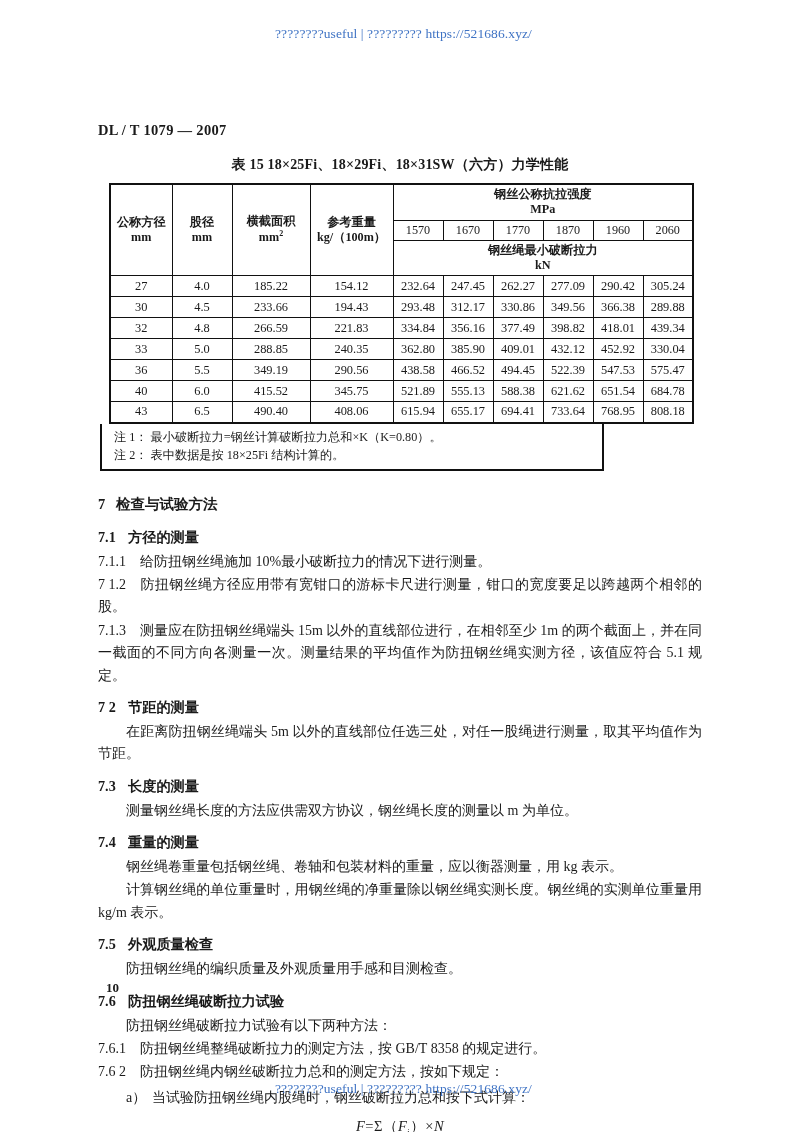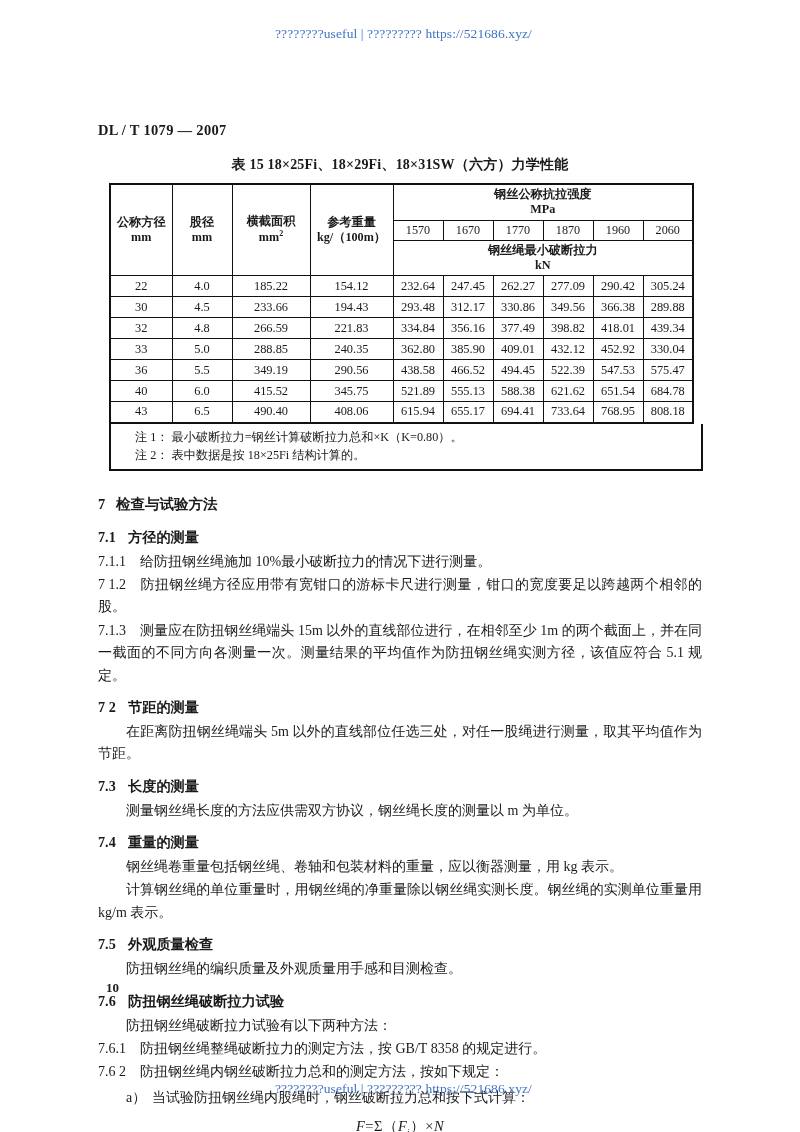--- a/index.html
+++ b/index.html
@@ -83,28 +83,28 @@
   }
   table.spec tbody td { height: 21px; font-size: 12.4px; }
   .outer-top { border-top: 2px solid #111 !important; }
   .outer-bottom { border-bottom: 2px solid #111 !important; }
   .outer-left { border-left: 2px solid #111 !important; }
   .outer-right { border-right: 2px solid #111 !important; }
   sup { font-size: 8px; vertical-align: super; }
 
   
   .notes {
-    width: 594px;
-    margin-left: 11px;
+    width: 504px;
+    margin-left: 2px;
     border: 1px solid #111;
     border-top: none;
     border-bottom: 2px solid #111;
     border-left: 2px solid #111;
     border-right: 2px solid #111;
-    padding: 4px 8px 5px 24px;
+    padding: 4px 8px 5px 12px;
     font-size: 12.2px;
     line-height: 1.5;
   }
   .notes .note { white-space: nowrap; }
 
   
   .body-text { margin-top: 13px; font-size: 14px; line-height: 1.62; }
   .h-clause {
     font-weight: bold;
     font-size: 14.5px;
@@ -205,21 +205,21 @@
         </tr>
         <tr>
           <th colspan="6" class="band outer-right">
             <div>钢丝绳最小破断拉力</div>
             <div>kN</div>
           </th>
         </tr>
       </thead>
       <tbody>
         <tr>
-          <td class="outer-left">22</td>
+          <td class="outer-left">27</td>
           <td>4.0</td>
           <td>185.22</td>
           <td>154.12</td>
           <td>232.64</td>
           <td>247.45</td>
           <td>262.27</td>
           <td>277.09</td>
           <td>290.42</td>
           <td class="outer-right">305.24</td>
         </tr>

